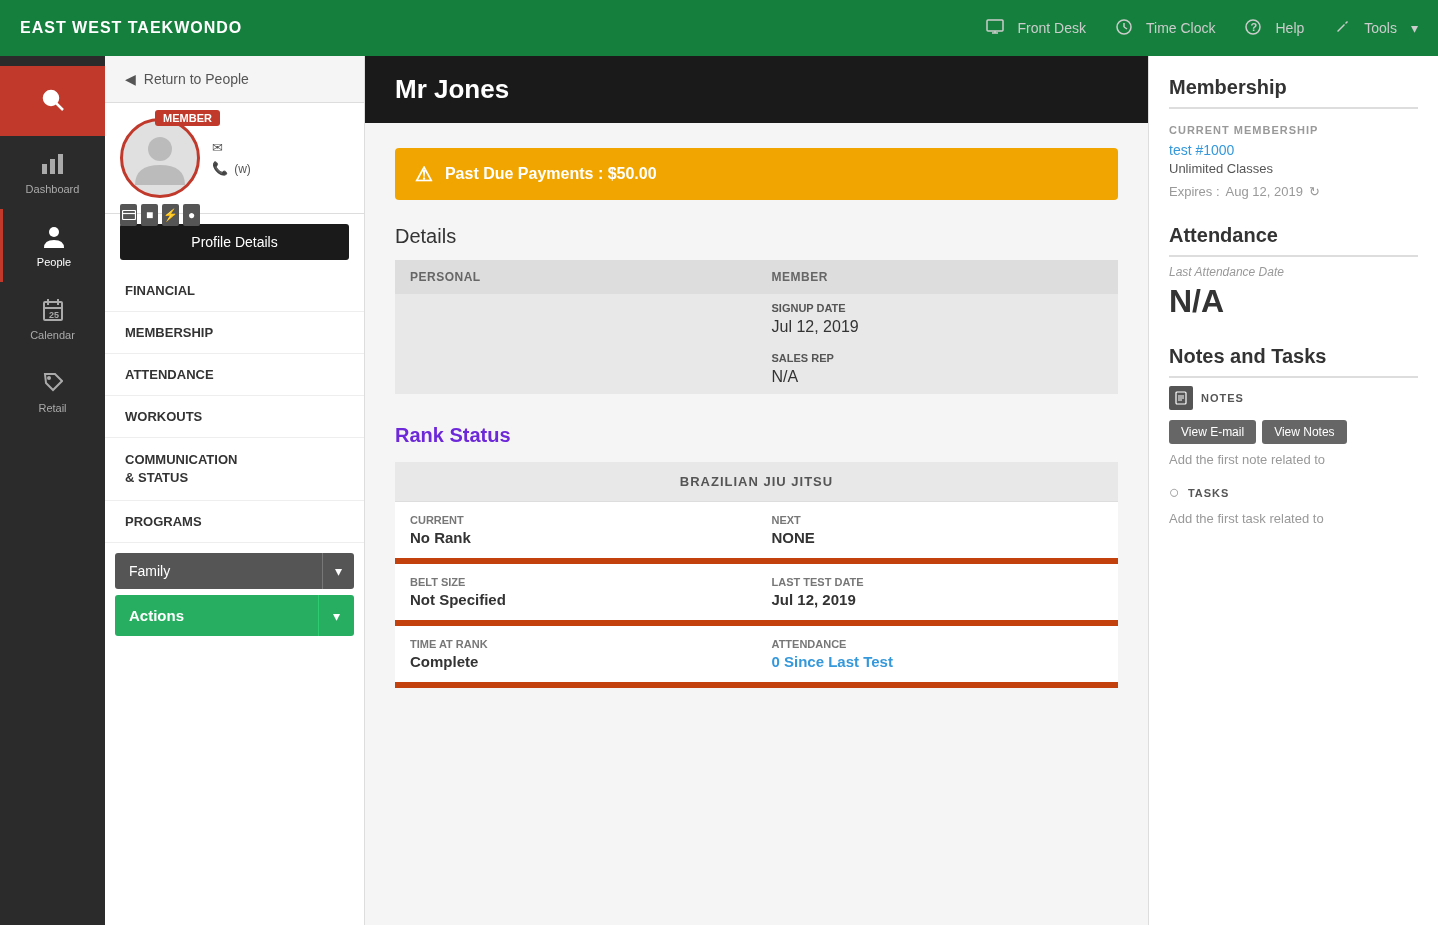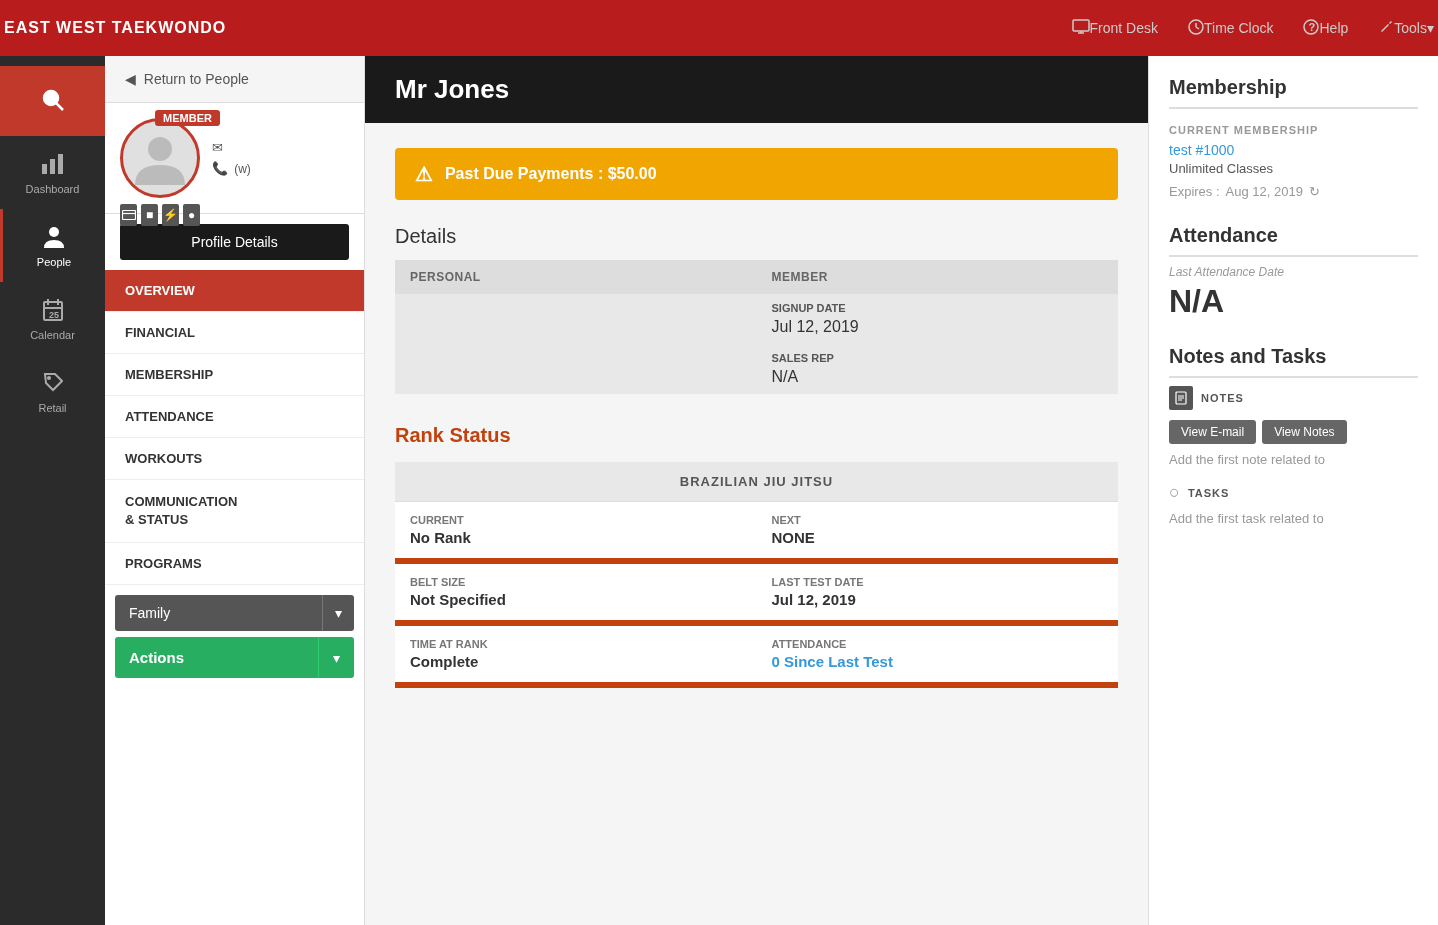--- a/index.html
+++ b/index.html
@@ -1,42 +1,42 @@
 <!DOCTYPE html>
 <html><head>
   <meta charset="utf-8">
   <style>
     * { box-sizing: border-box; margin: 0; padding: 0; }
     body { font-family: Arial, sans-serif; font-size: 14px; background: #f0f0f0; overflow: hidden; }
 
     
     .top-nav {
-      background: #b91c1c;
+      background: #15803d;
       color: #fff;
       height: 56px;
       display: flex;
       align-items: center;
-      padding: 0 4px;
+      padding: 0 20px;
       justify-content: space-between;
     }
     .top-nav-brand {
       font-weight: bold;
       font-size: 16px;
       color: #fff;
       letter-spacing: 1px;
     }
     .top-nav-actions {
       display: flex;
       gap: 30px;
       align-items: center;
     }
     .top-nav-item {
       display: flex;
       align-items: center;
-      gap: 0;
+      gap: 14px;
       color: #ccc;
       cursor: pointer;
       font-size: 14px;
     }
 
     
     .main-layout {
       display: flex;
       height: calc(925px - 56px);
     }
@@ -355,21 +355,21 @@
       color: #999;
       font-style: italic;
     }
     .details-row-header {
       background: #ddd;
     }
 
     .rank-section-title {
       font-size: 20px;
       margin-bottom: 15px;
-      color: #c2410c;
+      color: #6d28d9;
     }
 
     .rank-table {
       width: 100%;
       background: #fff;
       border-collapse: collapse;
     }
     .rank-table .bjj-header {
       background: #e8e8e8;
       text-align: center;
@@ -652,21 +652,20 @@
         <div class="contact-row">
           <span>📞</span>
           <span style="font-size:12px;color:#555;">(w)</span>
         </div>
       </div>
     </div>
 
     <div class="profile-details-btn">Profile Details</div>
 
     <ul class="nav-menu">
-      <li class="nav-menu-item active">OVERVIEW</li>
       <li class="nav-menu-item">FINANCIAL</li>
       <li class="nav-menu-item">MEMBERSHIP</li>
       <li class="nav-menu-item">ATTENDANCE</li>
       <li class="nav-menu-item">WORKOUTS</li>
       <li class="nav-menu-item" style="line-height:1.4;">COMMUNICATION<br>&amp; STATUS</li>
       <li class="nav-menu-item">PROGRAMS</li>
     </ul>
 
     <div class="family-dropdown">
       <div class="family-select">Family</div>

